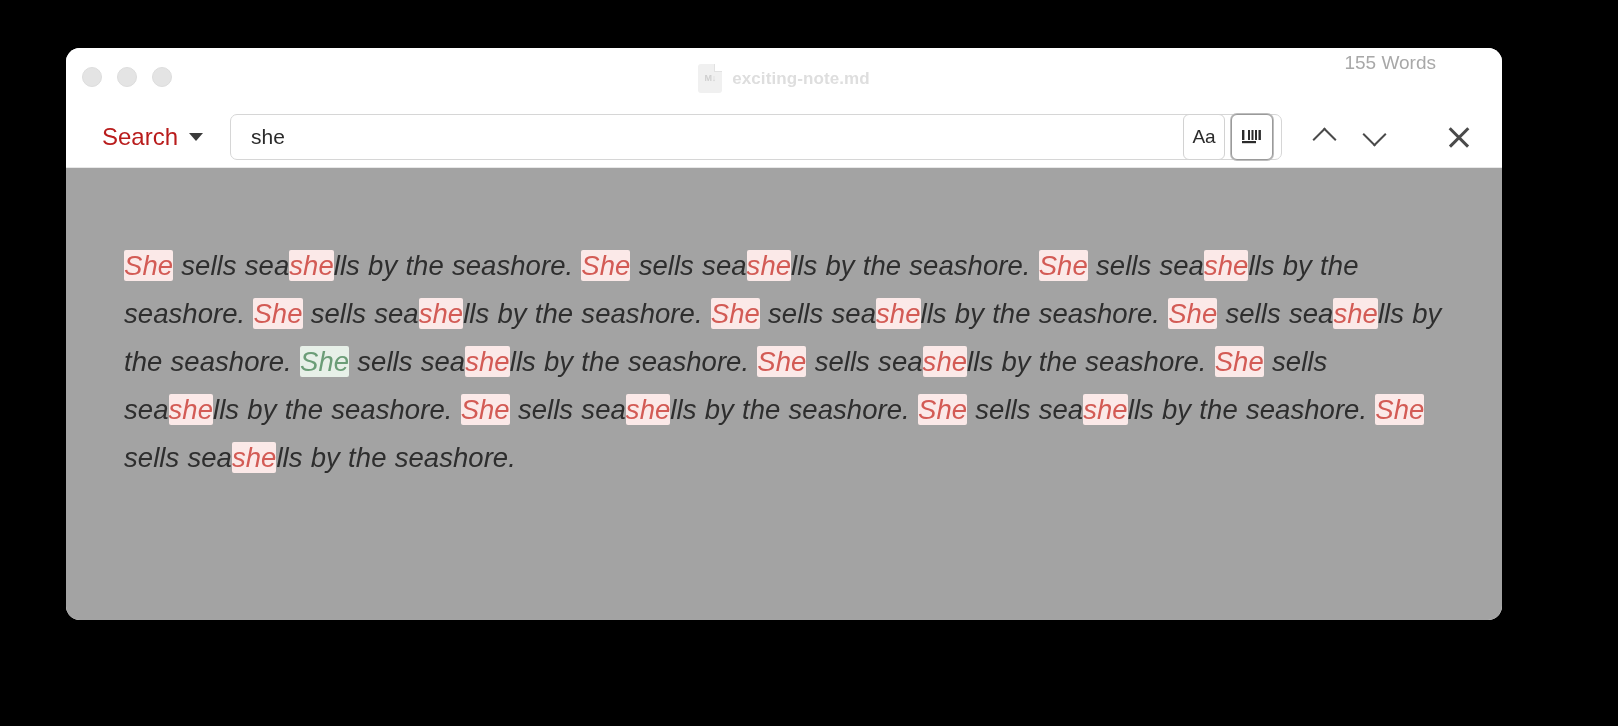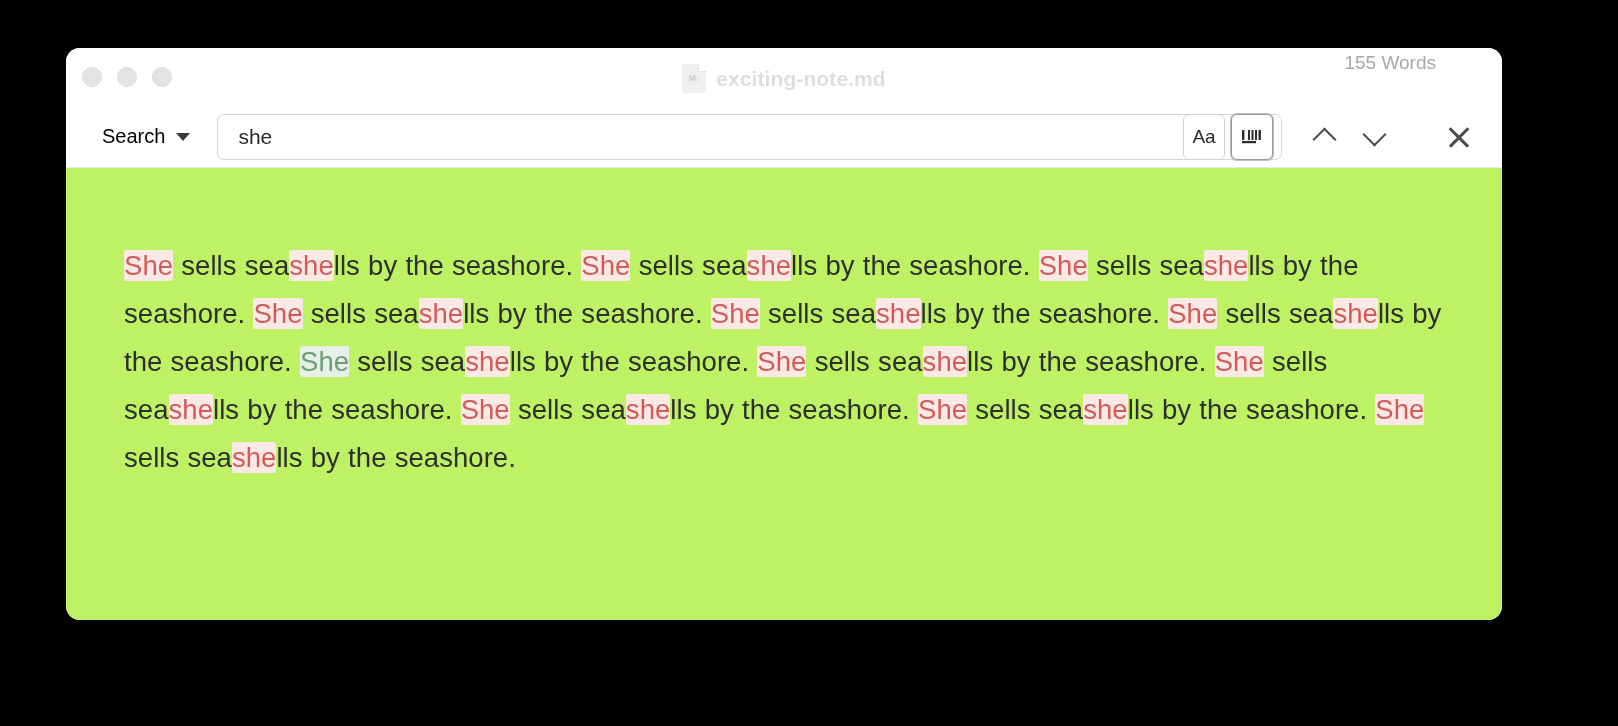--- a/index.html
+++ b/index.html
@@ -69,21 +69,21 @@
   #md-icon .md-label {
     position: absolute;
     left: 0; right: 0; top: 9px;
     text-align: center;
     font-size: 9px;
     font-weight: bold;
     color: #cfcfcf;
     letter-spacing: -0.3px;
   }
   #doc-title {
-    font-size: 21px;
+    font-size: 17px;
     font-weight: bold;
     color: #dedede;
     letter-spacing: 0.1px;
   }
   #word-count {
     position: absolute;
     right: 66px; top: 4px;
     font-size: 19px;
     color: #a8a8a8;
   }
@@ -101,22 +101,22 @@
     gap: 0;
   }
   #search-mode {
     display: flex;
     align-items: center;
     gap: 11px;
     cursor: pointer;
     flex: 0 0 auto;
   }
   #search-mode-label {
-    font-size: 20px;
-    color: #000000;
+    font-size: 24px;
+    color: #b91c1c;
   }
   .caret-down {
     width: 0; height: 0;
     border-left: 7px solid transparent;
     border-right: 7px solid transparent;
     border-top: 8px solid #3b3b3b;
   }
   #search-field-wrap {
     position: relative;
     flex: 1 1 auto;
@@ -197,23 +197,24 @@
     left: 2px; top: 14px;
     width: 26px; height: 2.6px;
     background: #4a4a4a;
   }
   #close-btn::before { transform: rotate(45deg); }
   #close-btn::after  { transform: rotate(-45deg); }
 
   
   #doc-body {
     flex: 1 1 auto;
-    background: #bef264;
+    background: #a3a3a3;
     padding: 74px 58px 16px 58px;
     overflow: hidden;
+    font-style: italic;
   }
   #doc-text {
     font-size: 27.5px;
     line-height: 48px;
     color: #2e2e2e;
     letter-spacing: 0.05px;
     word-spacing: 0.5px;
   }
   .hl {
     background: #fbe9e8;

